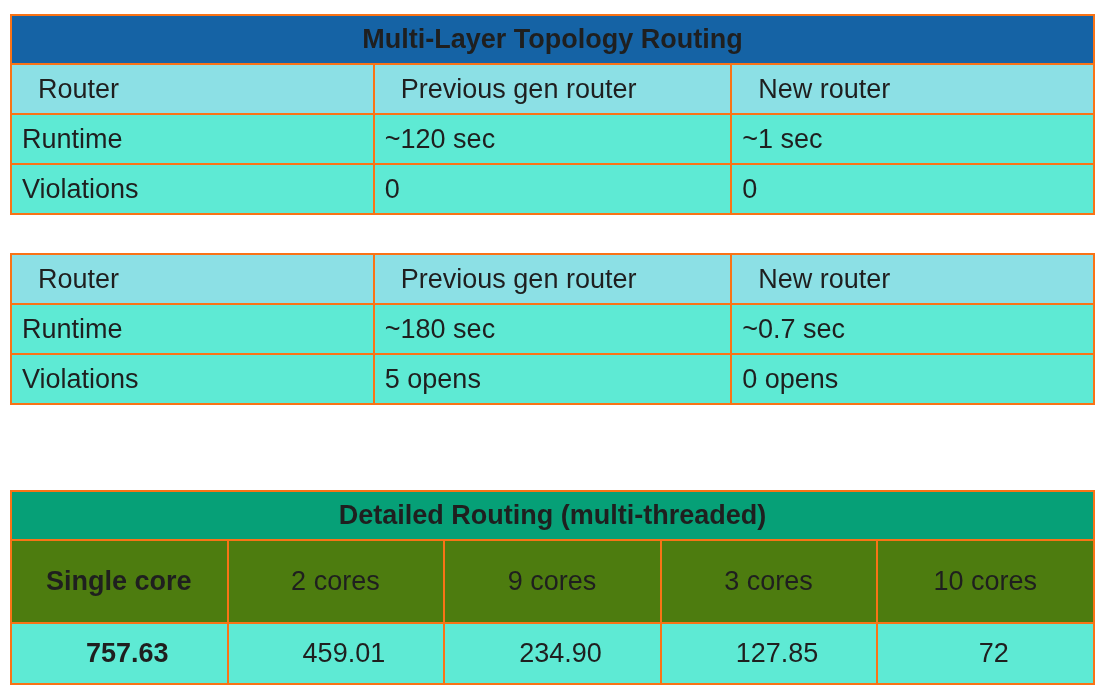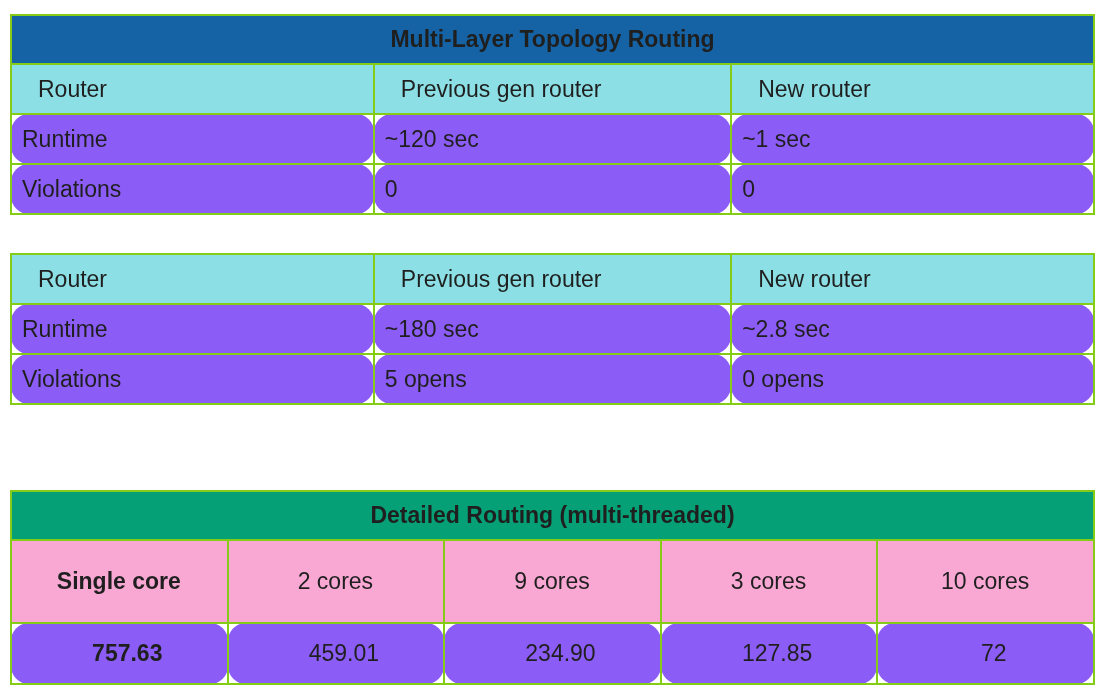--- a/index.html
+++ b/index.html
@@ -16,22 +16,22 @@
     overflow: hidden;
   }
   table.tbl {
     position: absolute;
     left: 10px;
     width: 1085px;
     border-collapse: collapse;
     table-layout: fixed;
   }
   table.tbl th, table.tbl td {
-    border: 2px solid #84cc16;
-    font-size: 23px;
+    border: 2px solid #f97316;
+    font-size: 27px;
     color: #1f1f1f;
     vertical-align: middle;
     overflow: hidden;
     white-space: nowrap;
   }
   
   .title-cell {
     text-align: center;
     font-weight: bold;
     font-size: 24px;
@@ -41,32 +41,31 @@
   .blue-bar  { background: #1563a5; }
   .green-bar { background: #06a077; margin-left: 8px; }
   
   .cyan-row td {
     background: #8ce0e5;
     height: 46px;
     text-align: left;
     padding-left: 26px;
   }
   .mint-row td {
-    background: #f9a8d4;
+    background: #4d7c0f;
     height: 79px;
     text-align: center;
     padding-left: 0;
   }
   
   .data-row td {
-    background: #8b5cf6;
+    background: #5eead4;
     height: 46px;
     text-align: left;
     padding-left: 10px;
-    border-radius: 18px;
   }
   .detailed .data-row td {
     text-align: center;
     padding-left: 17px;
     height: 57px;
   }
   .bold { font-weight: bold; }
   #table-multi  { top: 14px; }
   #table-single { top: 253px; }
   #table-detail { top: 490px; }
@@ -112,21 +111,21 @@
     </colgroup>
     <tbody>
       <tr class="cyan-row">
         <td>Router</td>
         <td>Previous gen router</td>
         <td>New router</td>
       </tr>
       <tr class="data-row">
         <td>Runtime</td>
         <td>~180 sec</td>
-        <td>~2.8 sec</td>
+        <td>~0.7 sec</td>
       </tr>
       <tr class="data-row">
         <td>Violations</td>
         <td>5 opens</td>
         <td>0 opens</td>
       </tr>
     </tbody>
   </table>
 
   <table class="tbl detailed" id="table-detail">

